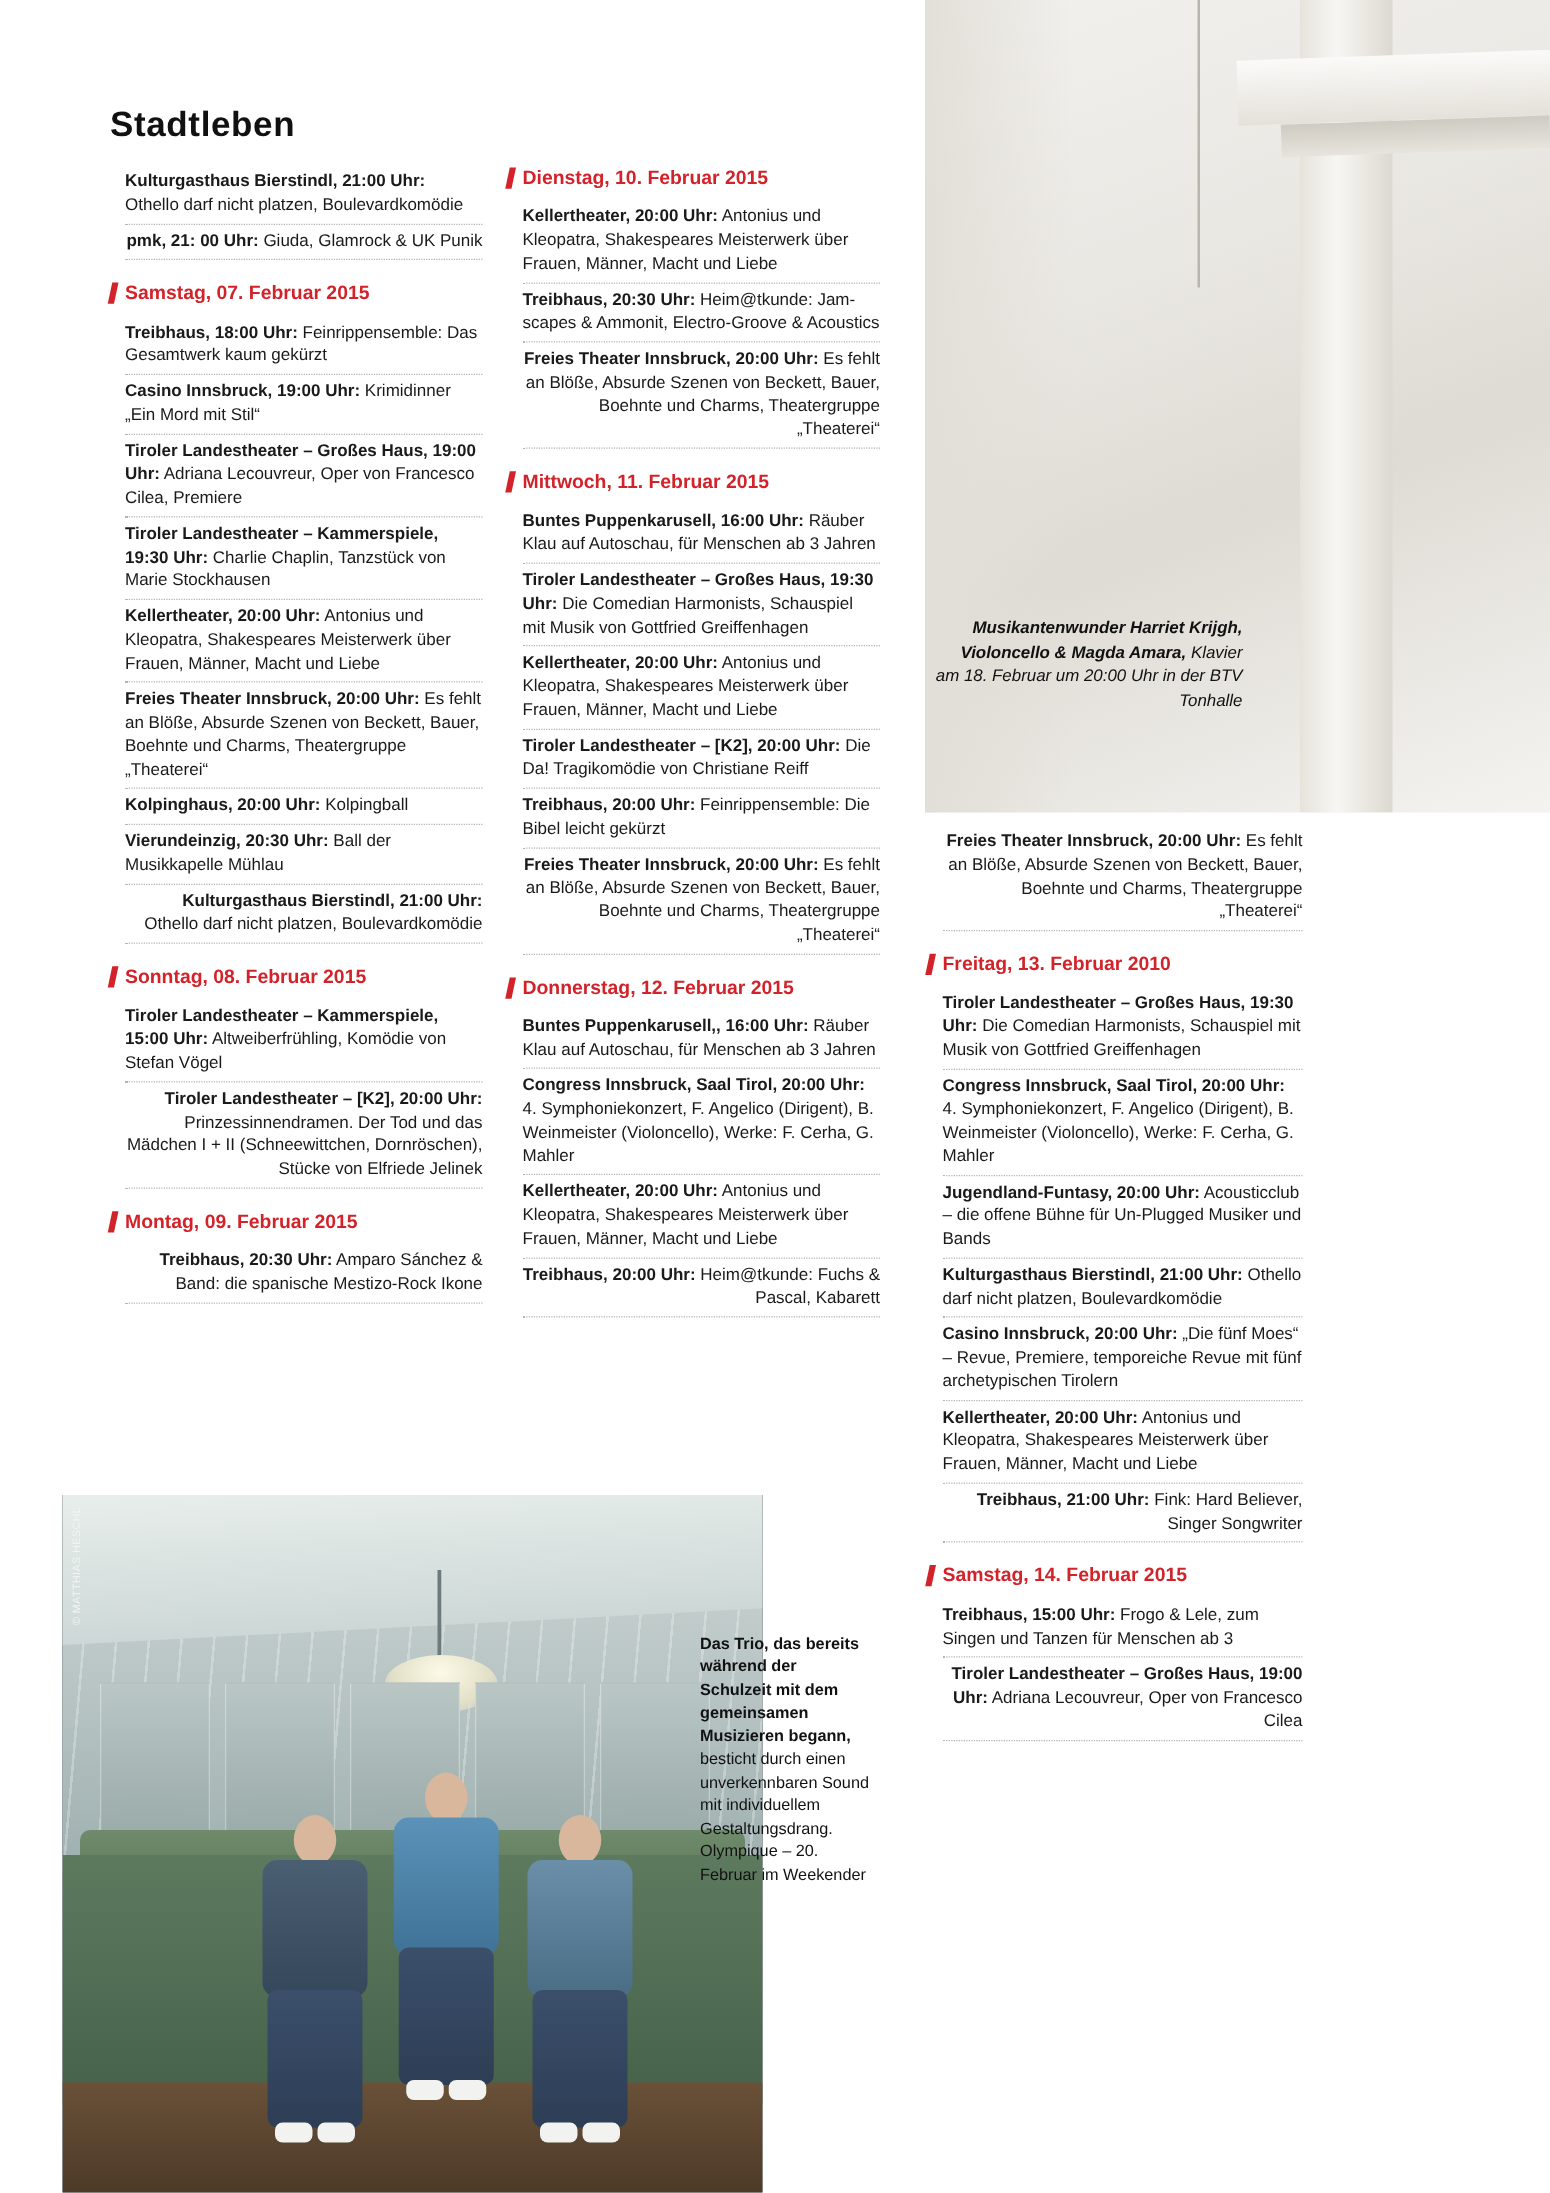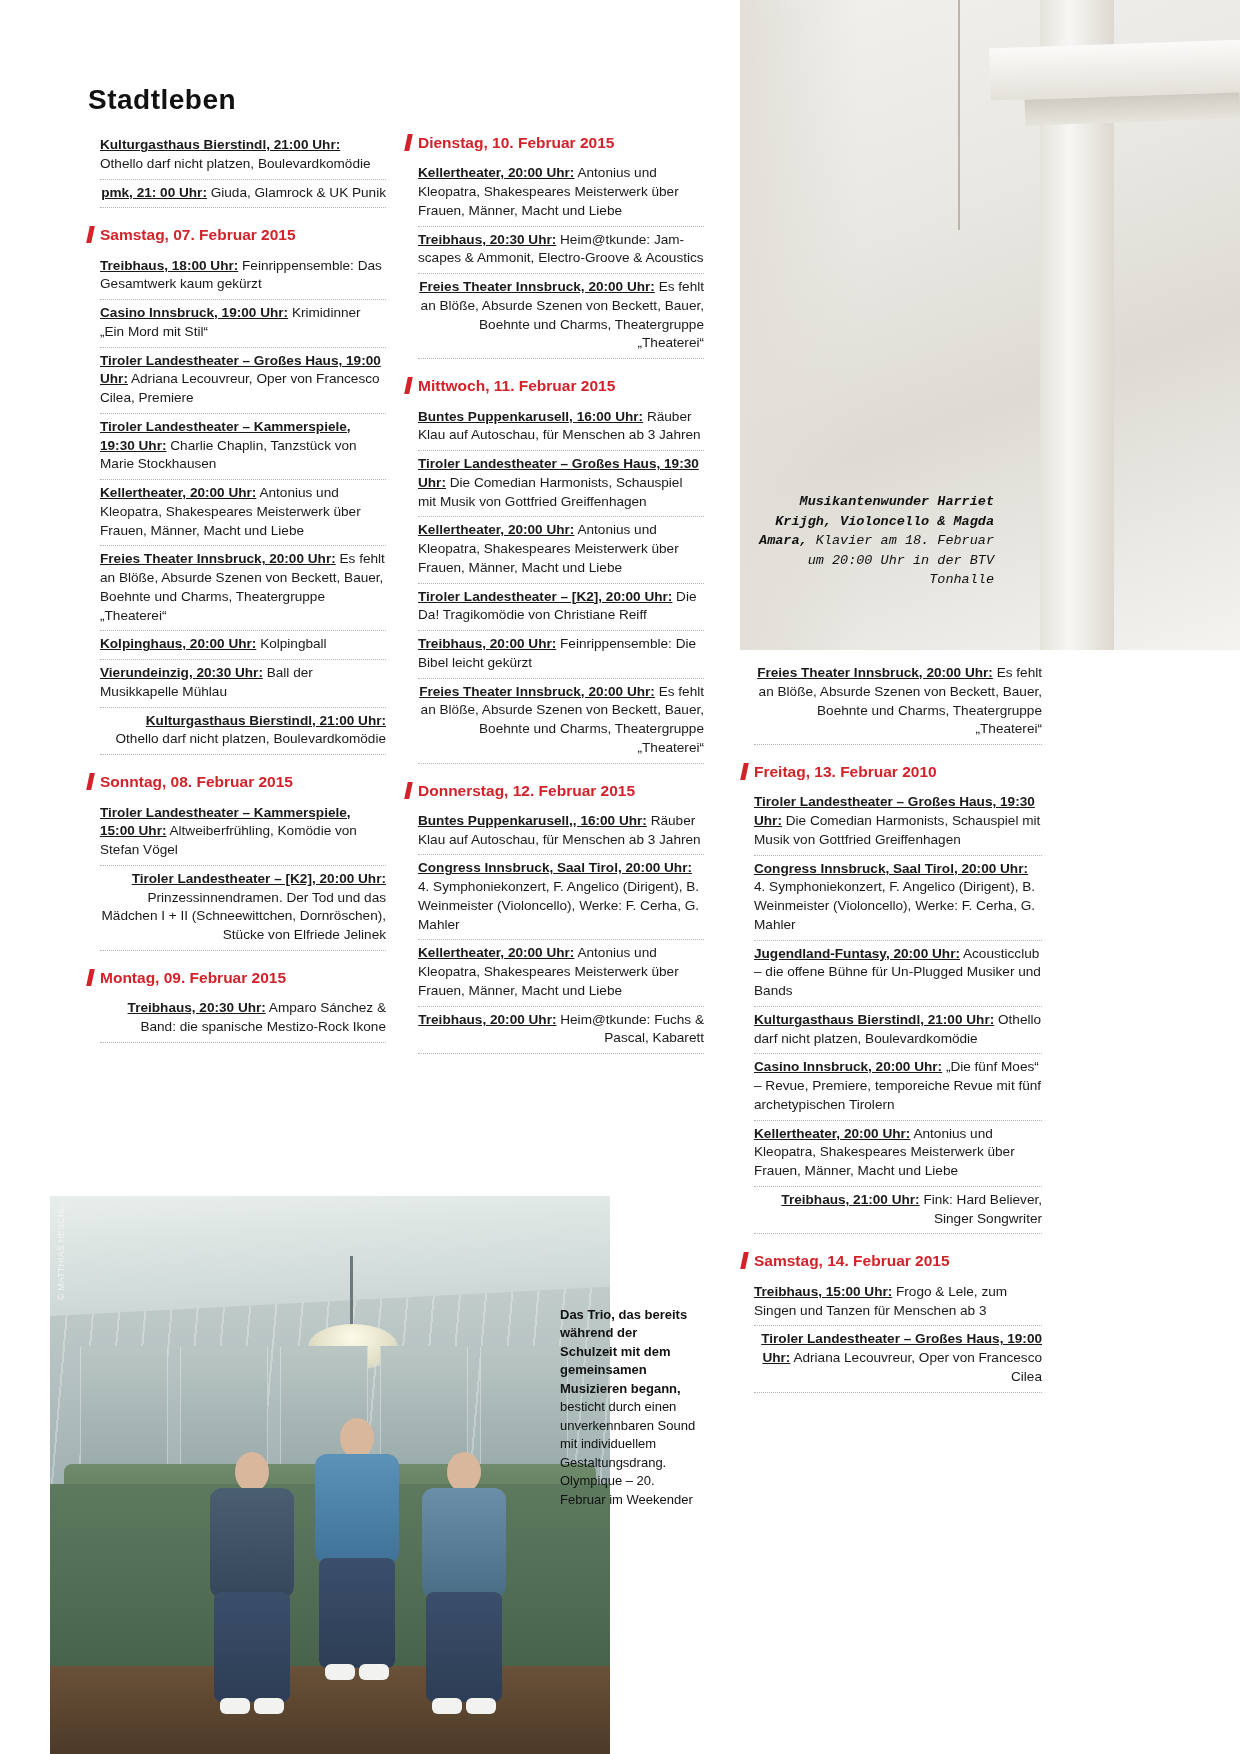--- a/index.html
+++ b/index.html
@@ -83,21 +83,20 @@
   .photo-caption-top {
     position: absolute;
     left: 748px;
     top: 492px;
     width: 246px;
     text-align: right;
     font-size: 13.5px;
     line-height: 1.45;
     font-style: italic;
     color: #111;
-    font-family: Liberation Mono, monospace;
   }
   .photo-caption-top b { font-weight: bold; }
 
   
   .photo-bottom {
     position: absolute;
     left: 50px;
     top: 1196px;
     width: 560px;
     height: 558px;
@@ -239,21 +238,21 @@
     height: 17px;
     background: #d2232a;
     transform: skewX(-12deg);
   }
 
   .event {
     padding: 4px 0 5px 0;
     border-bottom: 1px dotted #b4b4b4;
   }
   .event:last-child { border-bottom: 1px dotted #b4b4b4; text-align: right; }
-  .event .venue { font-weight: bold; text-decoration: underline; }
+  .event .venue { font-weight: bold; }
   .event .detail { font-weight: normal; }
 
   
   .col .event { margin-left: 12px; }
   .col-1 .lead-group .event,
   .col-3 .lead-group .event { margin-left: 12px; }
 </style>
 </head>
 <body>
 

